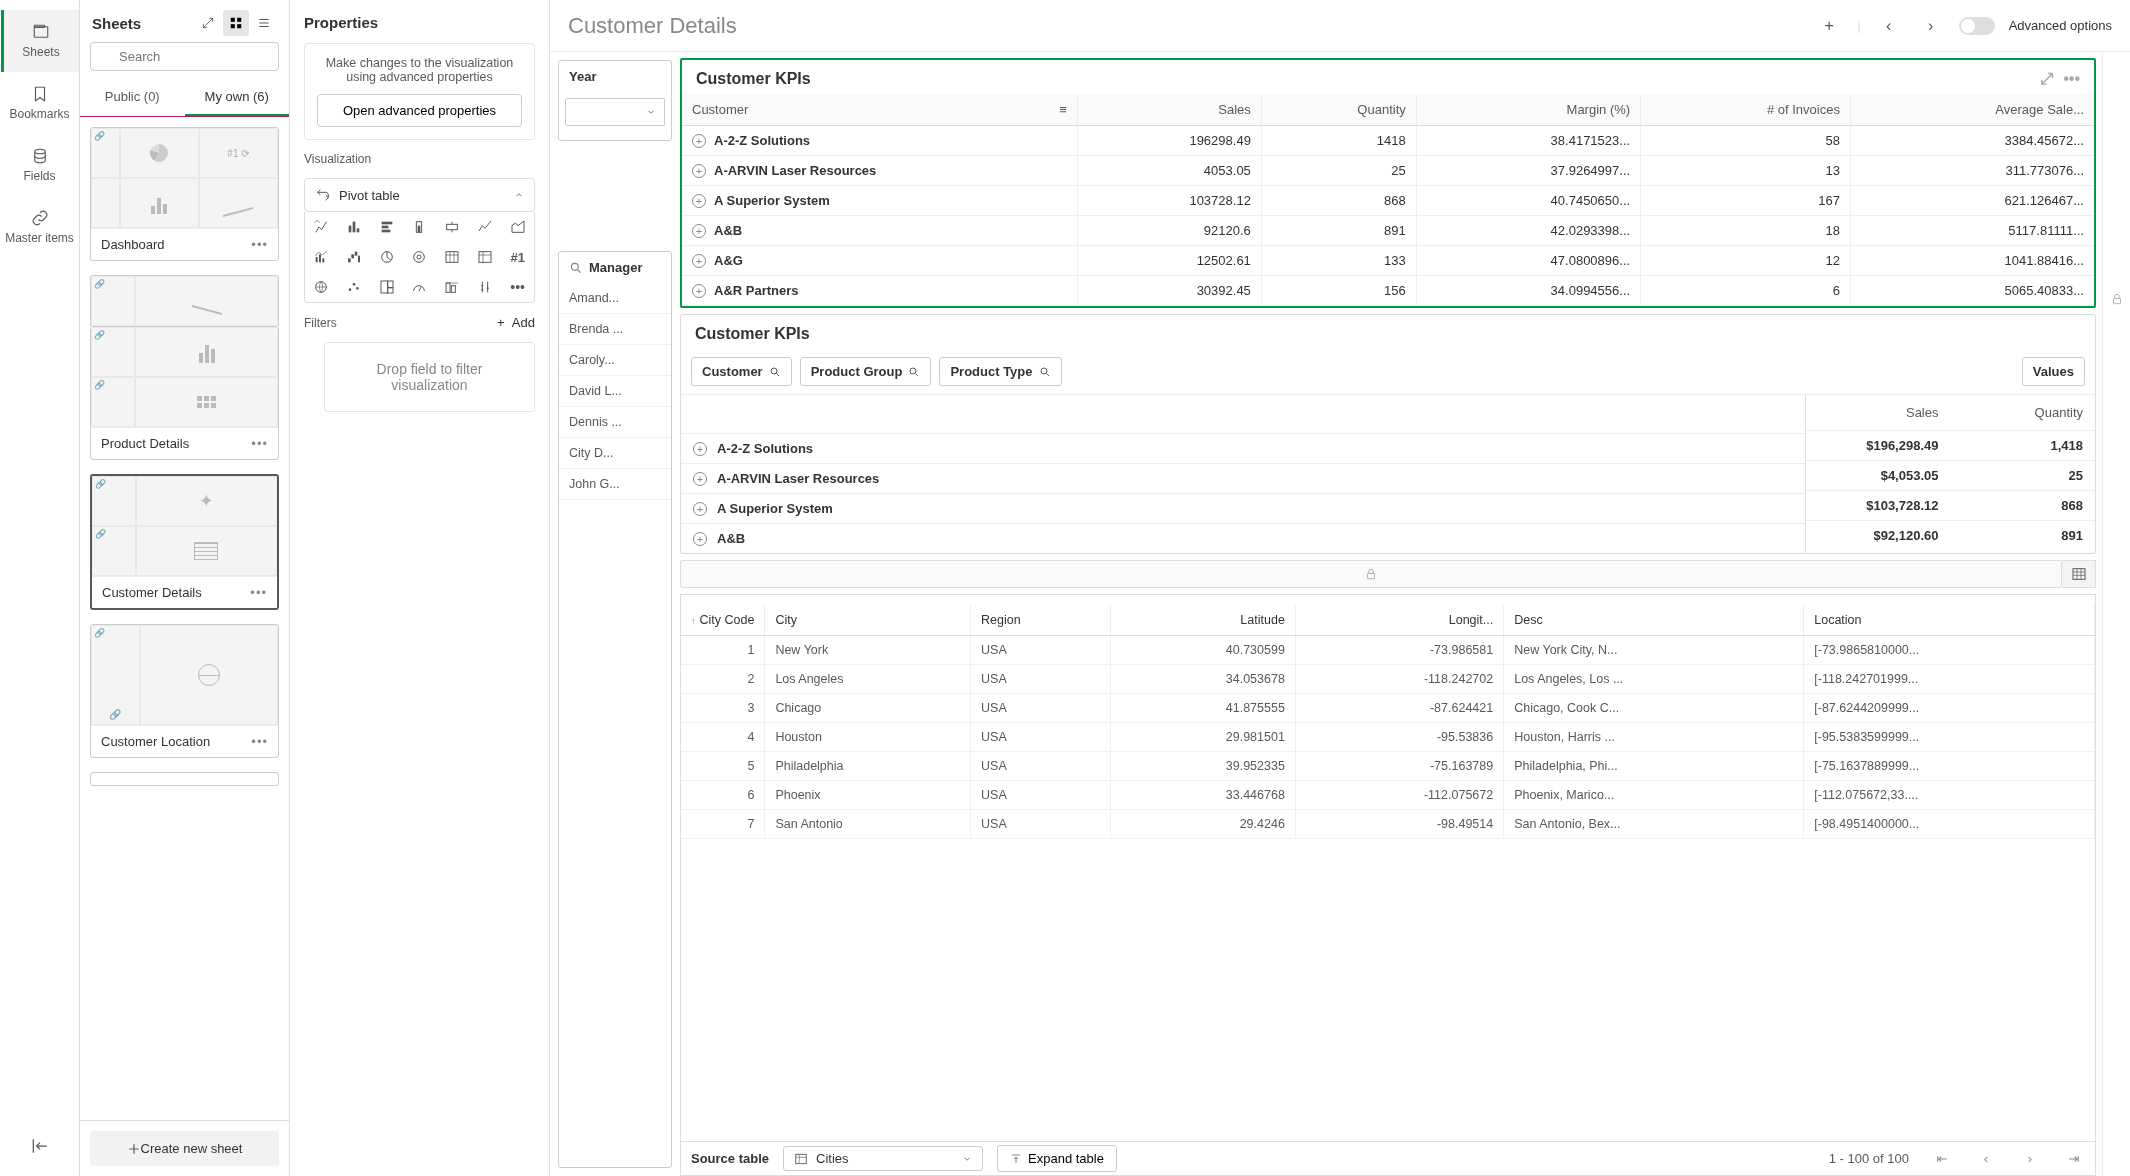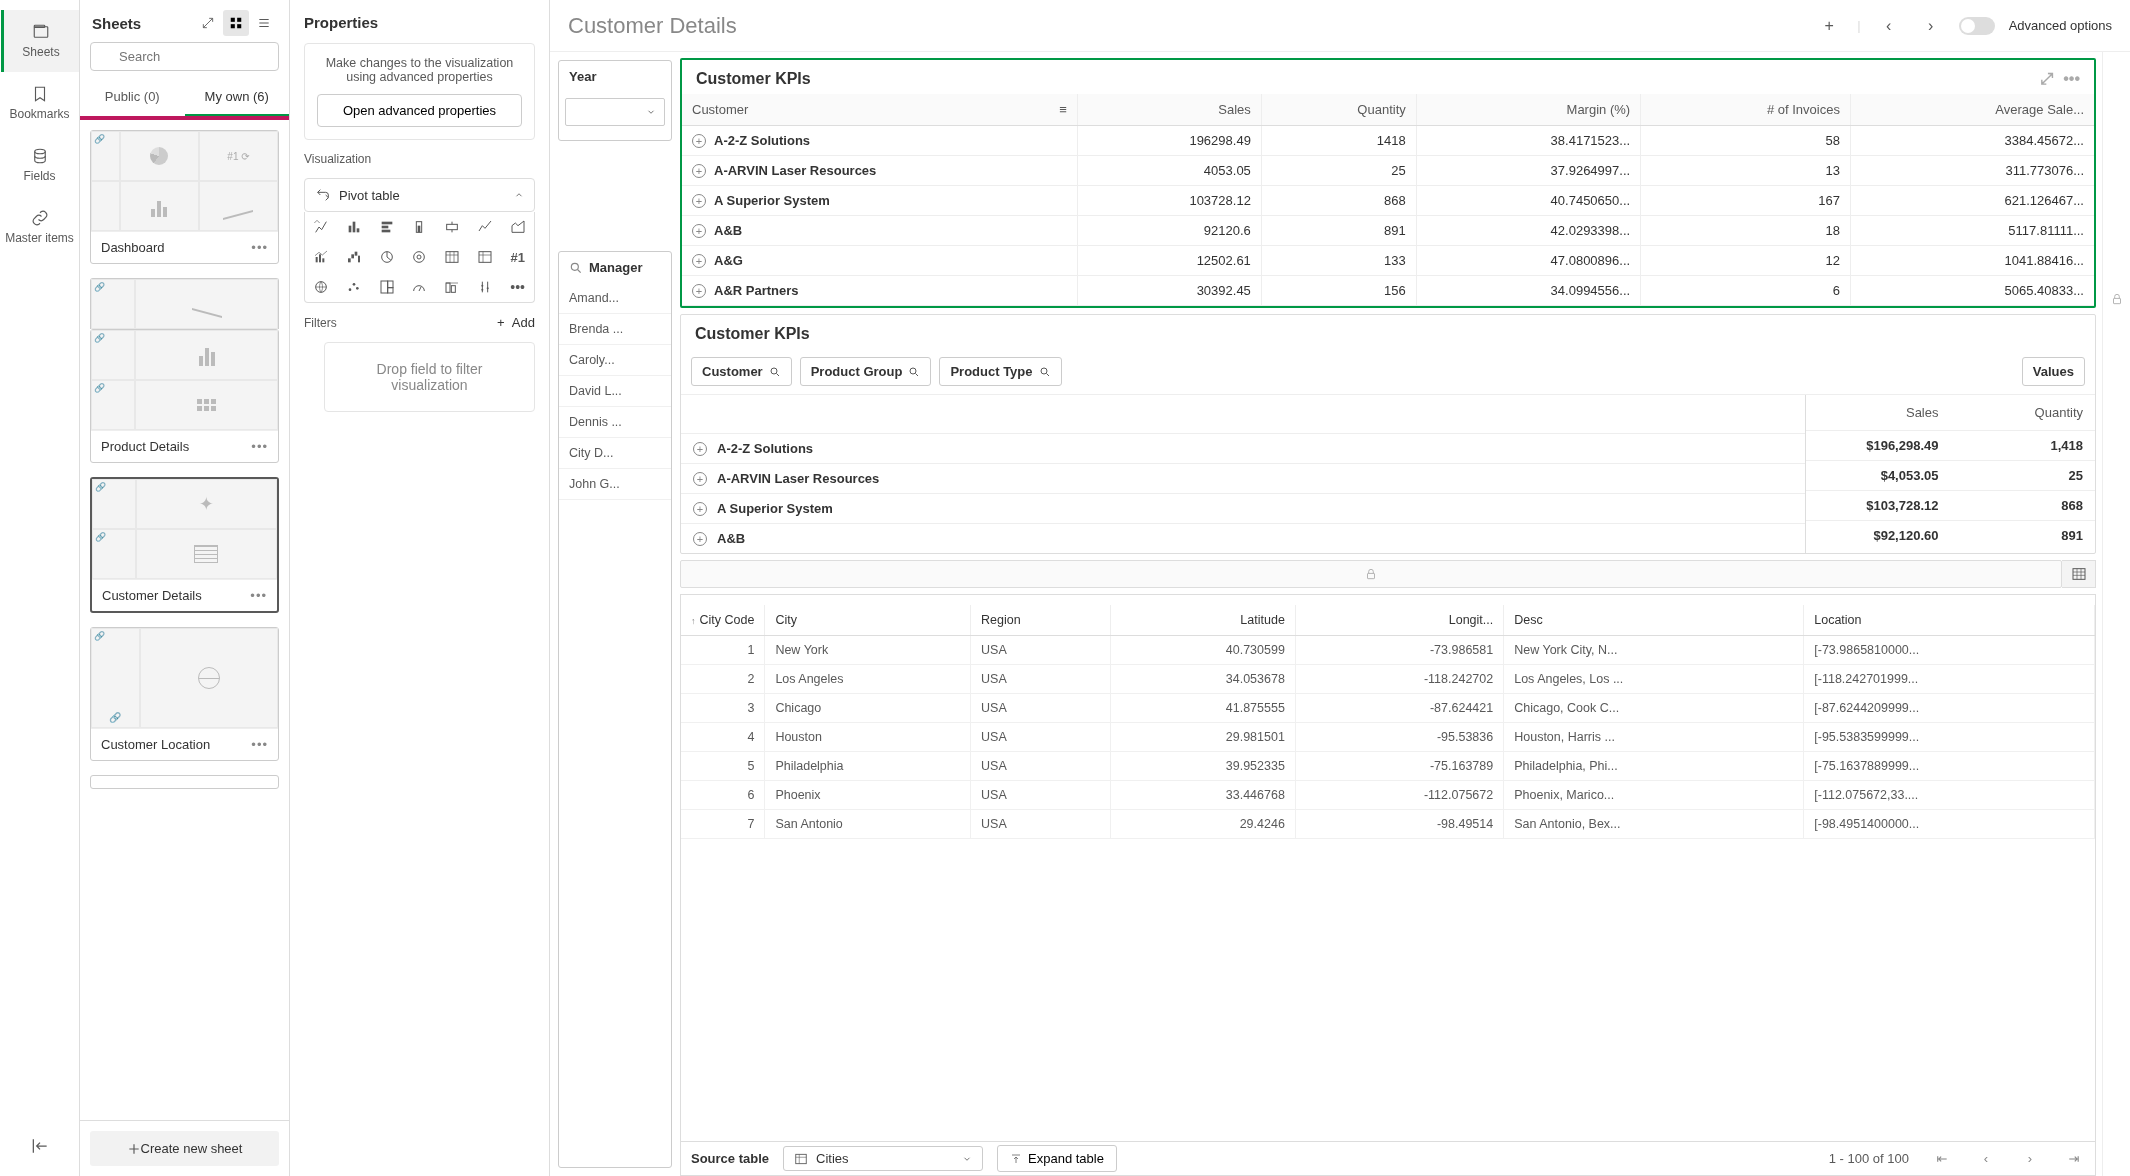--- a/index.html
+++ b/index.html
@@ -18,21 +18,21 @@
 .sheets-panel { width: 210px; border-right: 1px solid #ddd; display: flex; flex-direction: column; background: #fff; }
 .sheets-header { display: flex; align-items: center; justify-content: space-between; padding: 10px 12px 6px; }
 .sheets-header h3 { font-size: 15px; font-weight: 600; color: #333; }
 .sheets-header .hicons { display: flex; gap: 2px; }
 .hicon-btn { width: 26px; height: 26px; border: none; background: transparent; border-radius: 3px; cursor: pointer; display: flex; align-items: center; justify-content: center; color: #595959; }
 .hicon-btn.active { background: #e6e6e6; }
 .search-wrap { padding: 0 10px 8px; }
 .search { width: 100%; border: 1px solid #ccc; border-radius: 4px; padding: 6px 8px 6px 28px; font-size: 13px; background: #fff; position: relative; }
 .search-wrap { position: relative; }
 .search-wrap svg { position: absolute; left: 18px; top: 6px; width: 14px; height: 14px; fill: #888; }
-.tabs { display: flex; border-bottom: 4px solid #be185d; }
+.tabs { display: flex; border-bottom: 1px solid #be185d; }
 .tab { flex: 1; text-align: center; padding: 10px 0; font-size: 13px; cursor: pointer; color: #595959; }
 .tab.active { color: #333; border-bottom: 2px solid #009845; font-weight: 500; }
 .sheet-list { flex: 1; overflow-y: auto; padding: 10px; background: #fff; position: relative; }
 .sheet-card { border: 1px solid #ccc; border-radius: 3px; margin-bottom: 14px; background: #fff; cursor: pointer; }
 .sheet-card.selected { border: 2px solid #595959; }
 .sheet-thumb { height: 100px; background: #f7f7f7; position: relative; }
 .sheet-footer { display: flex; align-items: center; justify-content: space-between; padding: 8px 10px; border-top: 1px solid #eee; font-size: 13px; color: #333; }
 .sheet-footer .more { color: #888; cursor: pointer; letter-spacing: 1px; }
 .create-sheet { padding: 10px; border-top: 1px solid #ddd; }
 .create-btn { width: 100%; background: #f2f2f2; border: none; border-radius: 3px; padding: 10px; font-size: 13px; color: #333; cursor: pointer; display: flex; align-items: center; justify-content: center; }

